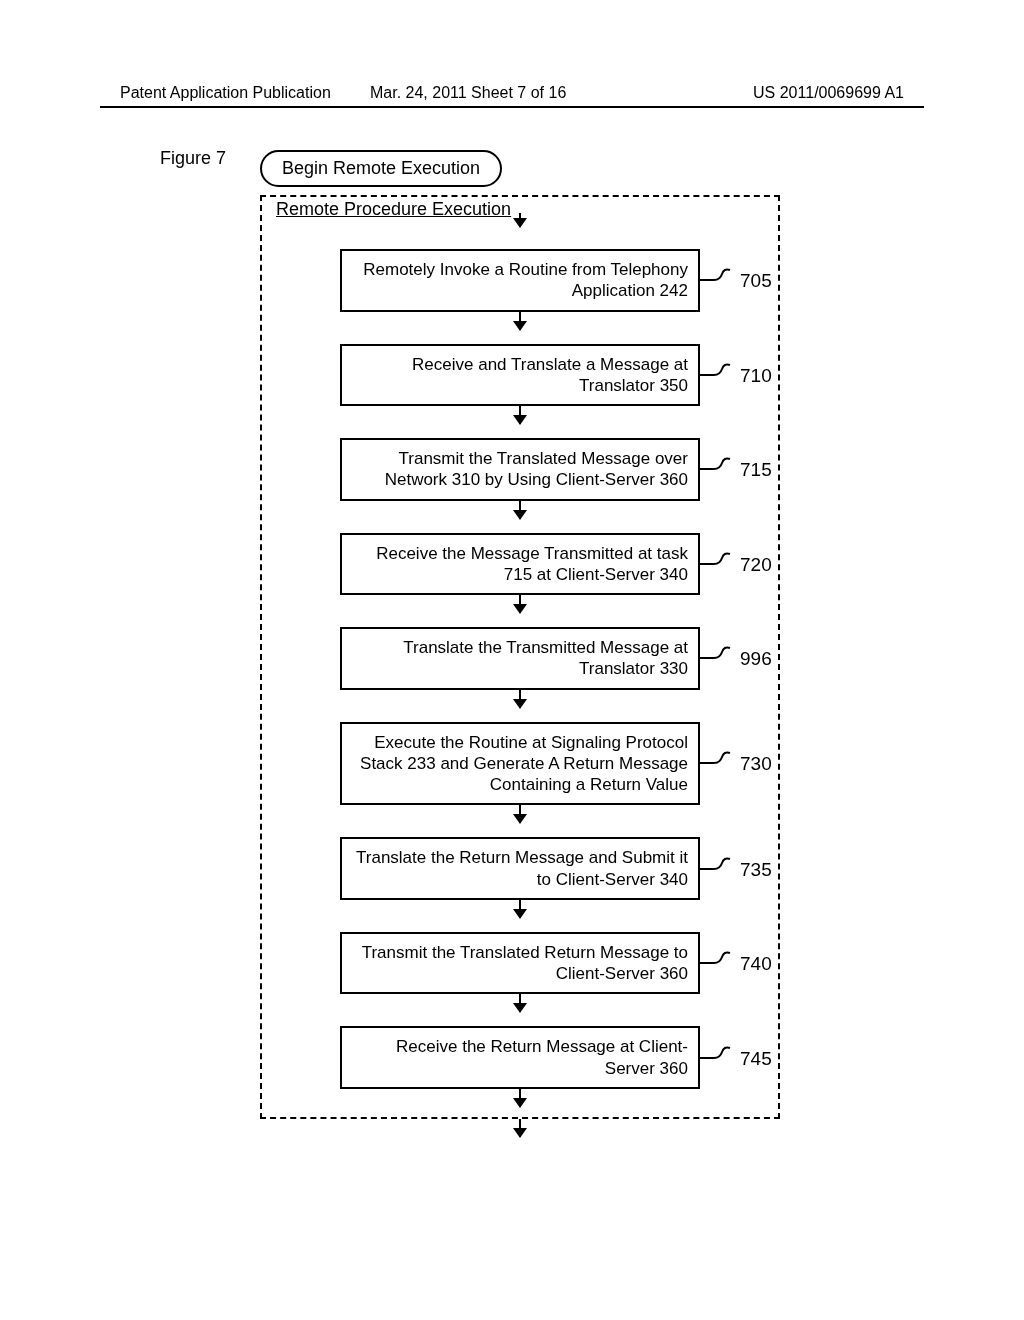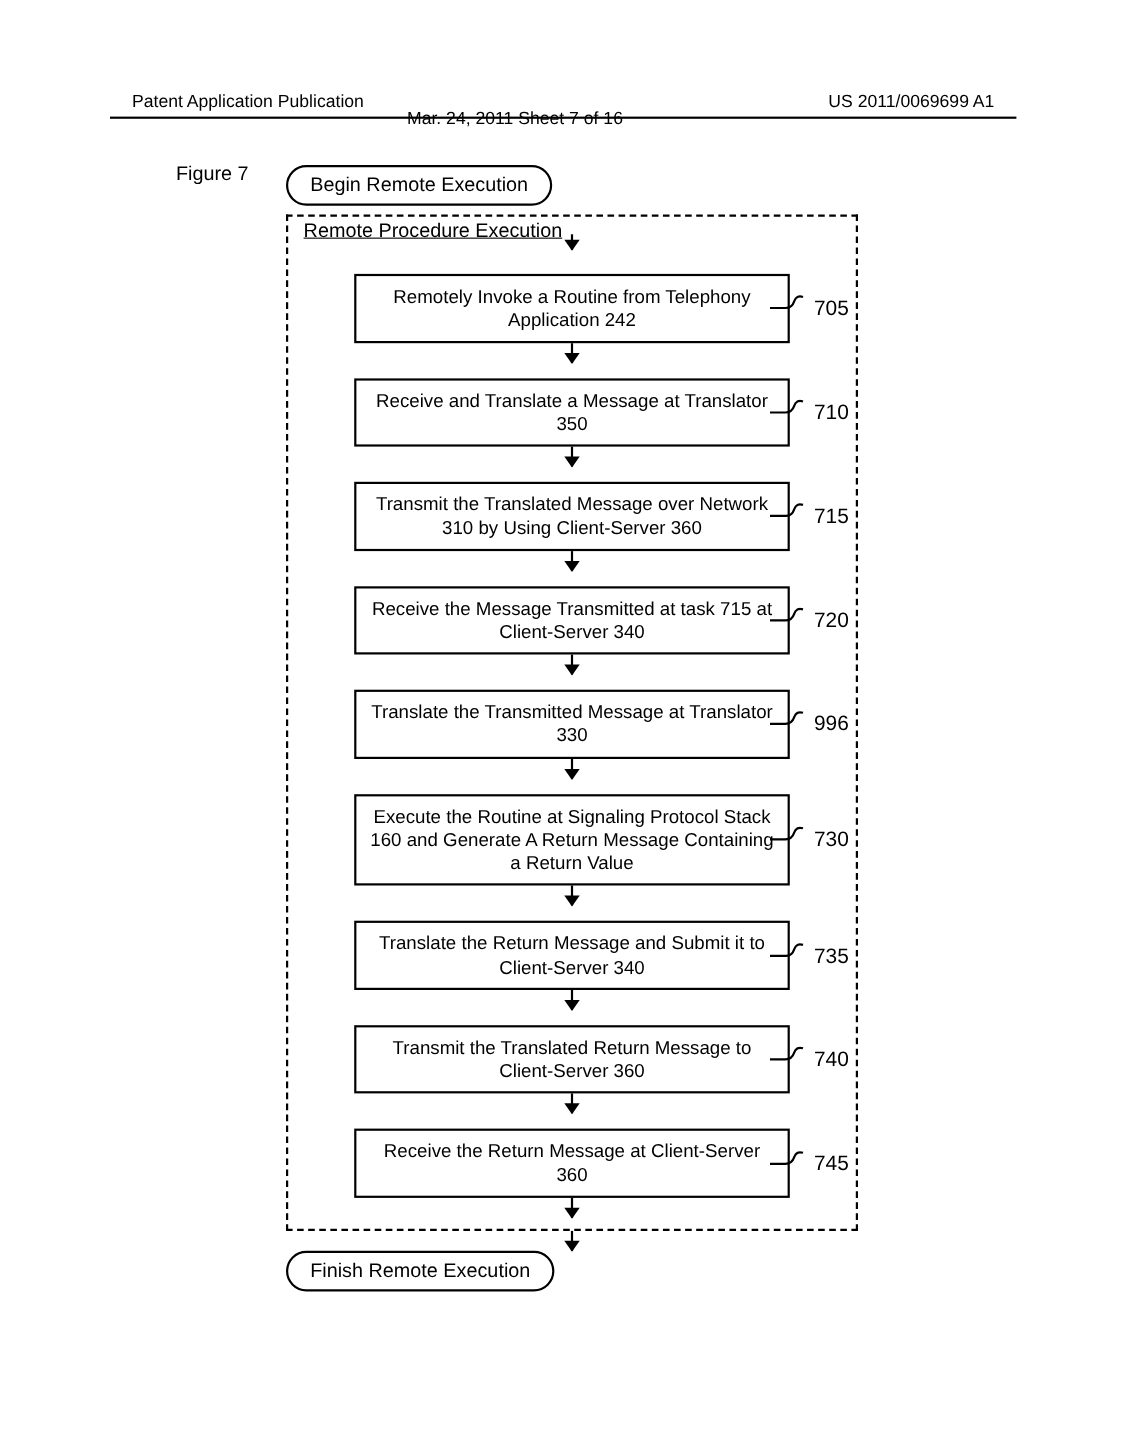--- a/index.html
+++ b/index.html
@@ -13,21 +13,21 @@
   .header {
     position: absolute;
     top: 84px;
     left: 0;
     right: 0;
     text-align: left;
     padding: 0 120px;
     font-size: 16px;
   }
   .header .left { font-weight: normal; }
-  .header .mid { position: absolute; left: 370px; top: 16px; text-align: right; }
+  .header .mid { position: absolute; left: 370px; top: 0; text-align: right; }
   .header .right { position: absolute; right: 120px; top: 0; }
   .header-rule {
     position: absolute;
     top: 106px; left: 100px; right: 100px;
     border-top: 2px solid #000;
   }
   .fig-label {
     position: absolute;
     top: 148px;
     left: 160px;
@@ -68,23 +68,23 @@
   }
   .step-row {
     position: relative;
     margin-top: 14px;
   }
   .step-row:first-of-type { margin-top: 22px; }
   .step-box {
     border: 2px solid #000;
     background: #fff;
     padding: 8px 10px;
-    width: 396px;
+    width: 360px;
     margin: 0 auto;
-    text-align: center;
+    text-align: right;
     font-size: 17px;
     line-height: 1.25;
   }
   .ref-tail {
     position: absolute;
     top: 50%;
     left: calc(50% + 180px);
     transform: translateY(-50%);
     display: flex;
     align-items: flex-end;
@@ -186,21 +186,21 @@
       <div class="ref-tail">
         <svg width="34" height="24" viewBox="0 0 34 24">
             <path d="M0 12 L14 12 Q20 12 22 6 Q24 0 30 2" fill="none" stroke="#000" stroke-width="2"></path>
           </svg>
         <span class="ref-num">996</span>
       </div>
     </div>
     <span class="arrow"></span>
 
     <div class="step-row">
-      <div class="step-box">Execute the Routine at Signaling Protocol Stack 160 and Generate A Return Message Containing a Return Value</div>
+      <div class="step-box">Execute the Routine at Signaling Protocol Stack 233 and Generate A Return Message Containing a Return Value</div>
       <div class="ref-tail">
         <svg width="34" height="24" viewBox="0 0 34 24">
             <path d="M0 12 L14 12 Q20 12 22 6 Q24 0 30 2" fill="none" stroke="#000" stroke-width="2"></path>
           </svg>
         <span class="ref-num">730</span>
       </div>
     </div>
     <span class="arrow"></span>
 
     <div class="step-row">
@@ -232,17 +232,14 @@
             <path d="M0 12 L14 12 Q20 12 22 6 Q24 0 30 2" fill="none" stroke="#000" stroke-width="2"></path>
           </svg>
         <span class="ref-num">745</span>
       </div>
     </div>
     <span class="arrow"></span>
 
   </div>
 
   <span class="arrow"></span>
-  <div class="term-row">
-    <span class="terminator">Finish Remote Execution</span>
-  </div>
 
 </div>
 
 </body></html>

